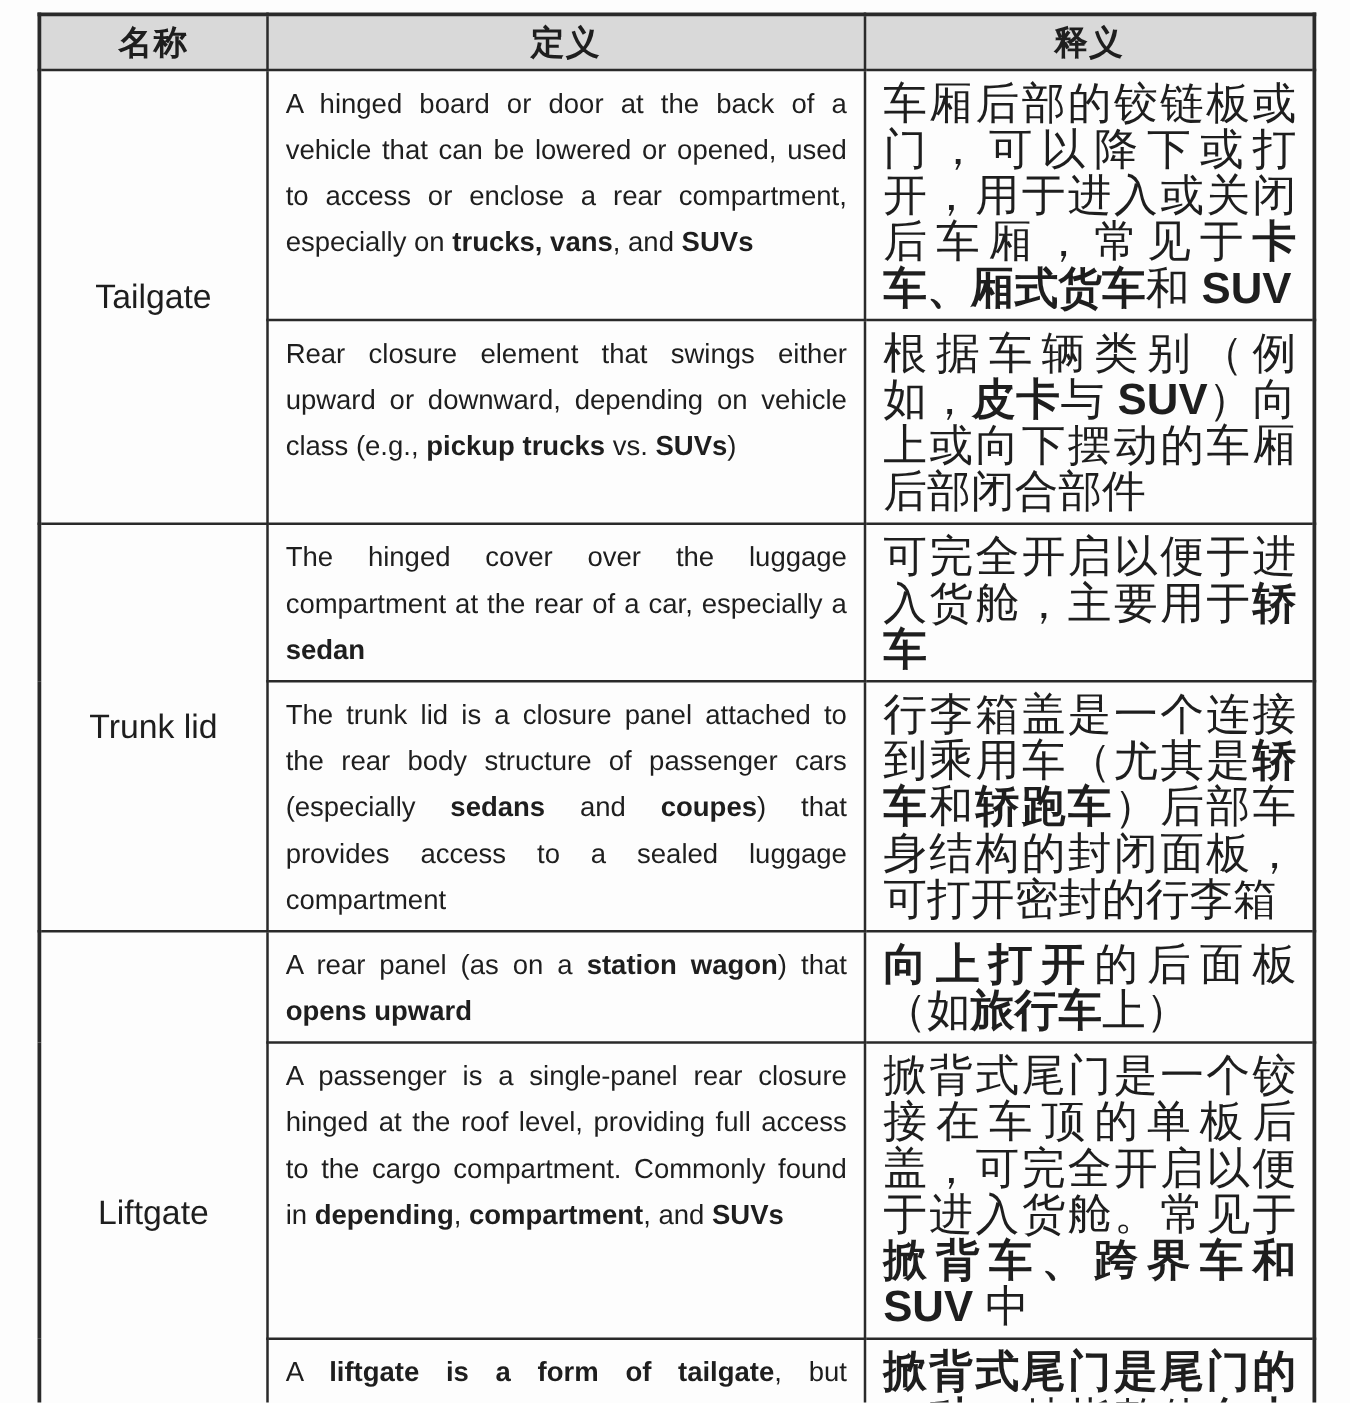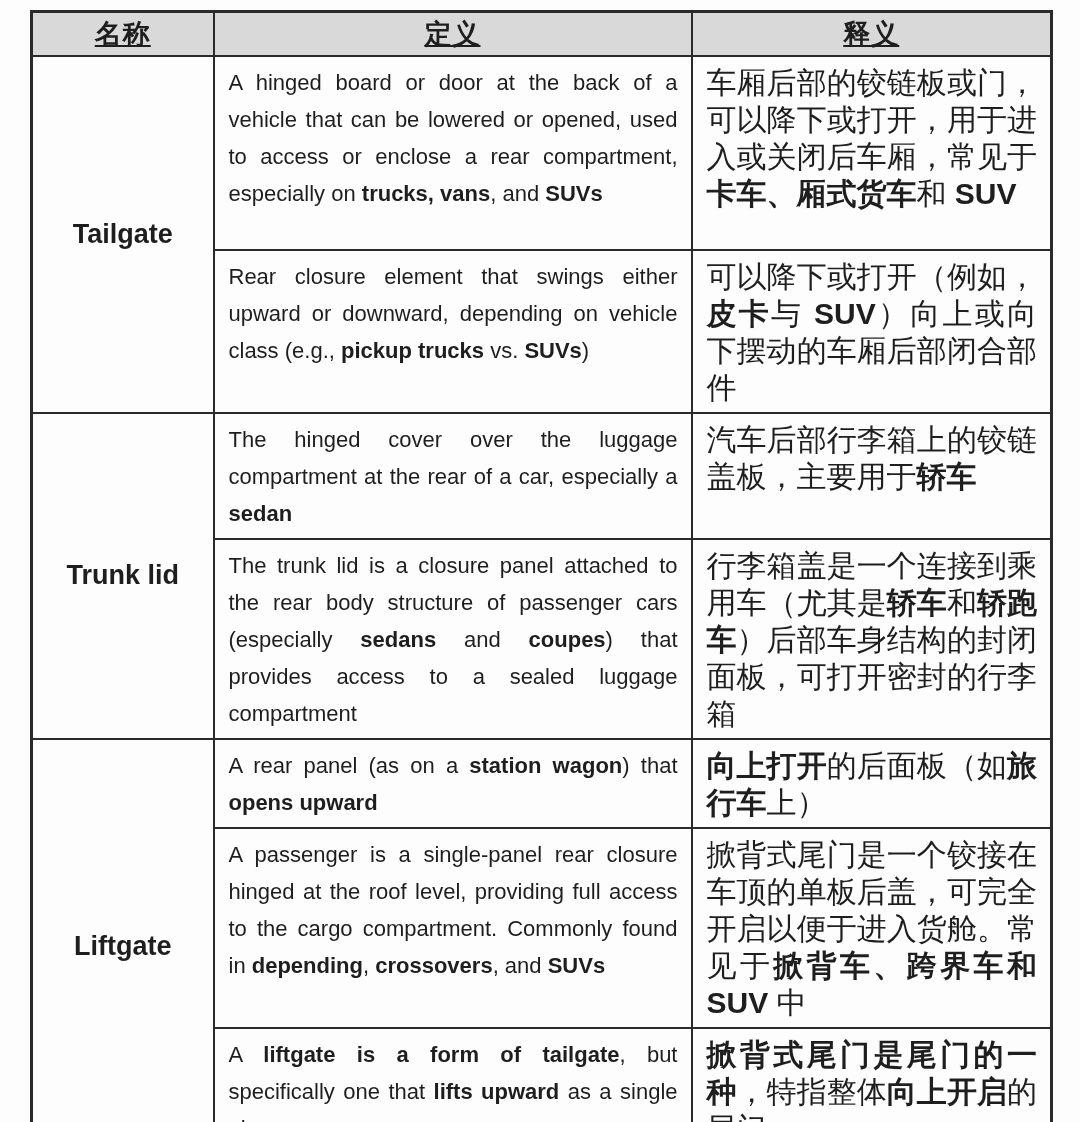--- a/index.html
+++ b/index.html
@@ -28,37 +28,36 @@
     border: 2px solid #2a2a2a;
   }
   th {
     background: #d9d9d9;
     font-weight: bold;
     font-size: 27px;
     height: 44px;
     text-align: center;
     vertical-align: middle;
     letter-spacing: 1px;
-    text-decoration: underline;
   }
   td.name-cell {
     text-align: center;
     vertical-align: middle;
-    font-weight: bold;
+    font-weight: normal;
     font-size: 27px;
   }
   td.def-cell, td.interp-cell {
     vertical-align: top;
     padding: 7px 13px 6px 14px;
     font-size: 22px;
     line-height: 37px;
     text-align: justify;
     text-justify: inter-ideograph;
   }
-  td.interp-cell { font-size: 30px; }
+  td.interp-cell { font-size: 35px; }
   td b { font-weight: bold; }
   tr.r1 td { height: 194px; }
   tr.r2 td { height: 154px; }
   tr.r3 td { height: 118px; }
   tr.r4 td { height: 194px; }
   tr.r5 td { height: 80px; }
   tr.r6 td { height: 196px; }
   tr.r7 td { height: 120px; }
 </style>
 </head>
@@ -79,38 +78,38 @@
       </tr>
     </thead>
     <tbody>
       <tr class="r1">
         <td class="name-cell" rowspan="2">Tailgate</td>
         <td class="def-cell"><span>A hinged board or door at the back of a vehicle that can be lowered or opened, used to access or enclose a rear compartment, especially on </span><b>trucks, vans</b><span>, and </span><b>SUVs</b></td>
         <td class="interp-cell"><span>车厢后部的铰链板或门，可以降下或打开，用于进入或关闭后车厢，常见于</span><b>卡车、厢式货车</b><span>和 </span><b>SUV</b></td>
       </tr>
       <tr class="r2">
         <td class="def-cell"><span>Rear closure element that swings either upward or downward, depending on vehicle class (e.g., </span><b>pickup trucks</b><span> vs. </span><b>SUVs</b><span>)</span></td>
-        <td class="interp-cell"><span>可以降下或打开（例如，</span><b>皮卡</b><span>与 </span><b>SUV</b><span>）向上或向下摆动的车厢后部闭合部件</span></td>
+        <td class="interp-cell"><span>根据车辆类别（例如，</span><b>皮卡</b><span>与 </span><b>SUV</b><span>）向上或向下摆动的车厢后部闭合部件</span></td>
       </tr>
       <tr class="r3">
         <td class="name-cell" rowspan="2">Trunk lid</td>
         <td class="def-cell"><span>The hinged cover over the luggage compartment at the rear of a car, especially a </span><b>sedan</b></td>
-        <td class="interp-cell"><span>汽车后部行李箱上的铰链盖板，主要用于</span><b>轿车</b></td>
+        <td class="interp-cell"><span>可完全开启以便于进入货舱，主要用于</span><b>轿车</b></td>
       </tr>
       <tr class="r4">
         <td class="def-cell"><span>The trunk lid is a closure panel attached to the rear body structure of passenger cars (especially </span><b>sedans</b><span> and </span><b>coupes</b><span>) that provides access to a sealed luggage compartment</span></td>
         <td class="interp-cell"><span>行李箱盖是一个连接到乘用车（尤其是</span><b>轿车</b><span>和</span><b>轿跑车</b><span>）后部车身结构的封闭面板，可打开密封的行李箱</span></td>
       </tr>
       <tr class="r5">
         <td class="name-cell" rowspan="3">Liftgate</td>
         <td class="def-cell"><span>A rear panel (as on a </span><b>station wagon</b><span>) that </span><b>opens upward</b></td>
         <td class="interp-cell"><b>向上打开</b><span>的后面板（如</span><b>旅行车</b><span>上）</span></td>
       </tr>
       <tr class="r6">
-        <td class="def-cell"><span>A passenger is a single-panel rear closure hinged at the roof level, providing full access to the cargo compartment. Commonly found in </span><b>depending</b><span>, </span><b>crossovers</b><span>, and </span><b>SUVs</b></td>
+        <td class="def-cell"><span>A passenger is a single-panel rear closure hinged at the roof level, providing full access to the cargo compartment. Commonly found in </span><b>depending</b><span>, </span><b>compartment</b><span>, and </span><b>SUVs</b></td>
         <td class="interp-cell"><span>掀背式尾门是一个铰接在车顶的单板后盖，可完全开启以便于进入货舱。常见于</span><b>掀背车、跨界车和 SUV</b><span> 中</span></td>
       </tr>
       <tr class="r7">
         <td class="def-cell"><span>A </span><b>liftgate is a form of tailgate</b><span>, but specifically one that </span><b>lifts upward</b><span> as a single piece</span></td>
         <td class="interp-cell"><b>掀背式尾门是尾门的一种</b><span>，特指整体</span><b>向上开启</b><span>的尾门</span></td>
       </tr>
     </tbody>
   </table>
 </div>
 

